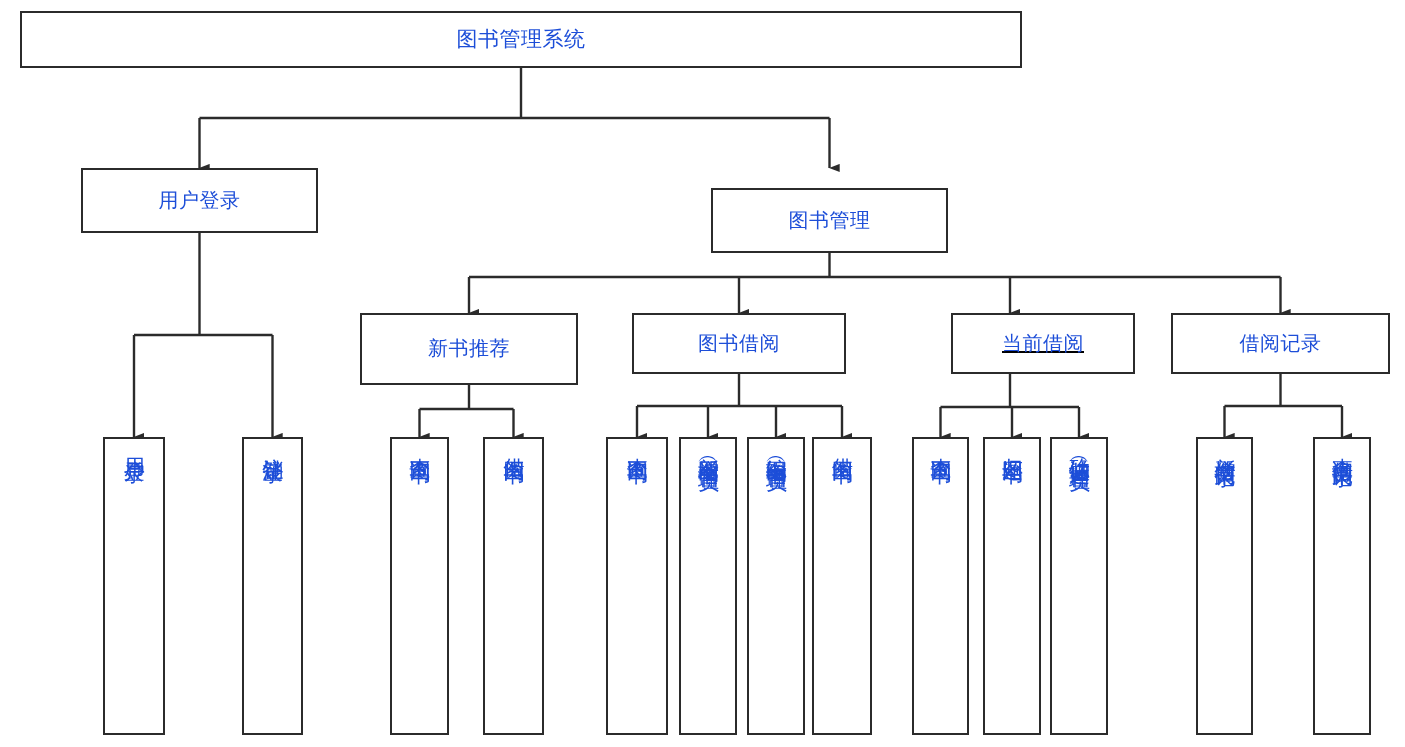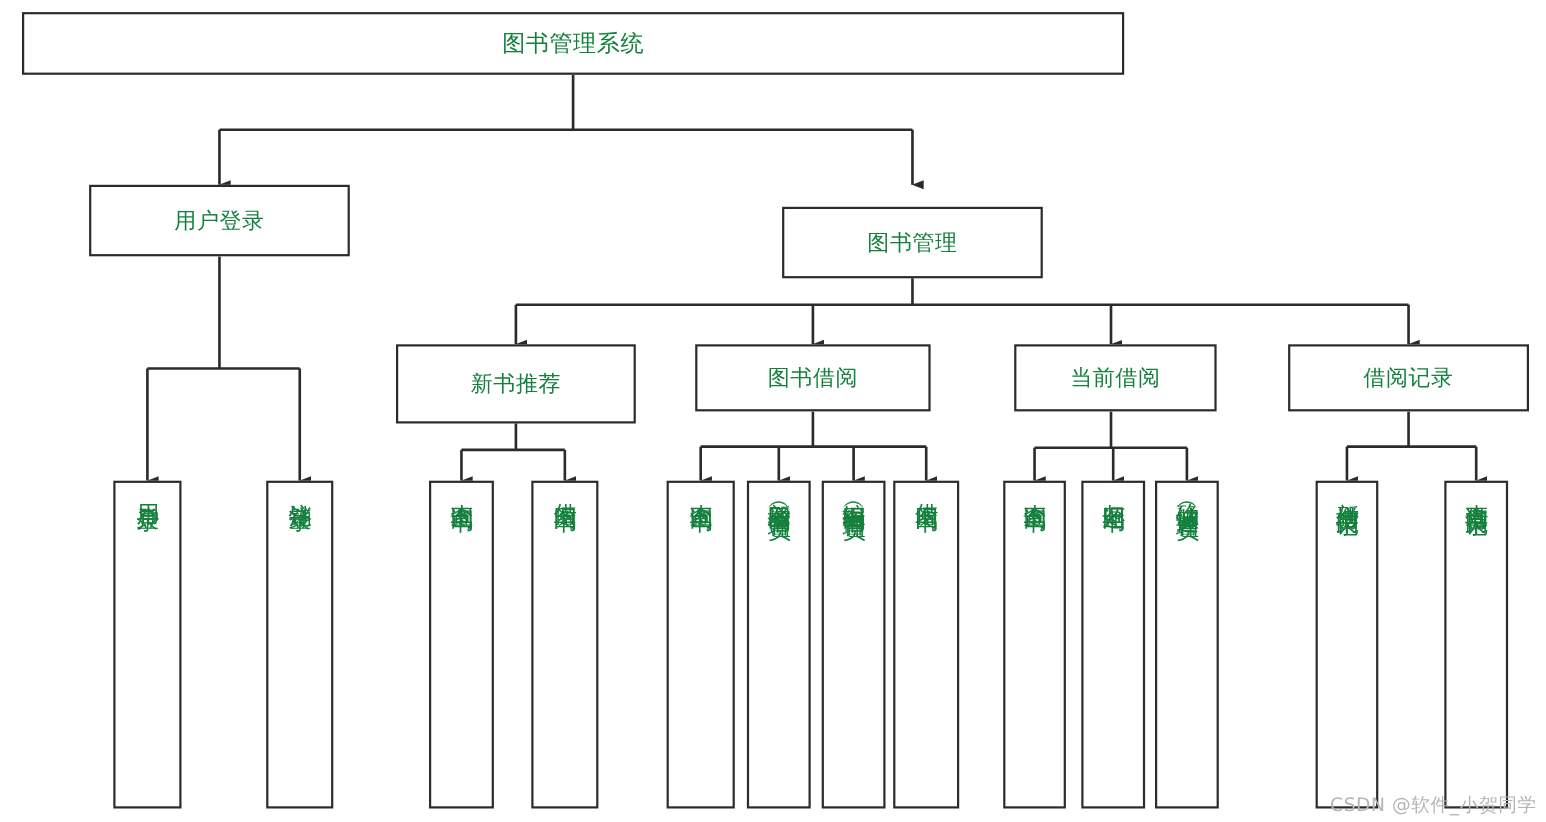--- a/index.html
+++ b/index.html
@@ -30,21 +30,21 @@
     position: absolute;
     box-sizing: border-box;
     background: #ffffff;
     border: 2px solid #2b2b2b;
     display: flex;
     align-items: center;
     justify-content: center;
     z-index: 2;
   }
   .node .label {
-    color: #15803d;
+    color: #1d4ed8;
     font-size: 20px;
     line-height: 1.18;
     letter-spacing: 0.5px;
     white-space: nowrap;
     text-align: center;
   }
   .node.vert {
     align-items: flex-start;
     padding-top: 2px;
   }
@@ -124,21 +124,21 @@
       </div>
       <div class="node" style="left: 711px; top: 168px; width: 237px; height: 65px; margin-top: 20px;">
         <span class="label">图书管理</span>
       </div>
       <div class="node" style="left: 360px; top: 313px; width: 218px; height: 72px;">
         <span class="label">新书推荐</span>
       </div>
       <div class="node" style="left: 632px; top: 313px; width: 214px; height: 61px;">
         <span class="label">图书借阅</span>
       </div>
-      <div class="node" style="left: 922px; top: 313px; width: 184px; height: 61px;">
+      <div class="node" style="left: 951px; top: 313px; width: 184px; height: 61px; text-decoration: underline;">
         <span class="label">当前借阅</span>
       </div>
       <div class="node" style="left: 1171px; top: 313px; width: 219px; height: 61px;">
         <span class="label">借阅记录</span>
       </div>
       <div class="node vert" style="left: 103px; top: 437px; width: 62px; height: 298px;">
         <span class="label">用户登录</span>
       </div>
       <div class="node vert" style="left: 242px; top: 437px; width: 61px; height: 298px;">
         <span class="label">注销登录</span>
@@ -171,14 +171,13 @@
         <span class="label">确认归还（管理员）</span>
       </div>
       <div class="node vert" style="left: 1196px; top: 437px; width: 57px; height: 298px;">
         <span class="label">新增借阅记录</span>
       </div>
       <div class="node vert" style="left: 1313px; top: 437px; width: 58px; height: 298px;">
         <span class="label">查询借阅记录</span>
       </div>
     </div>
 
-  <div class="watermark">CSDN @软件_小贺同学</div>
 </div>
 
 </body></html>

